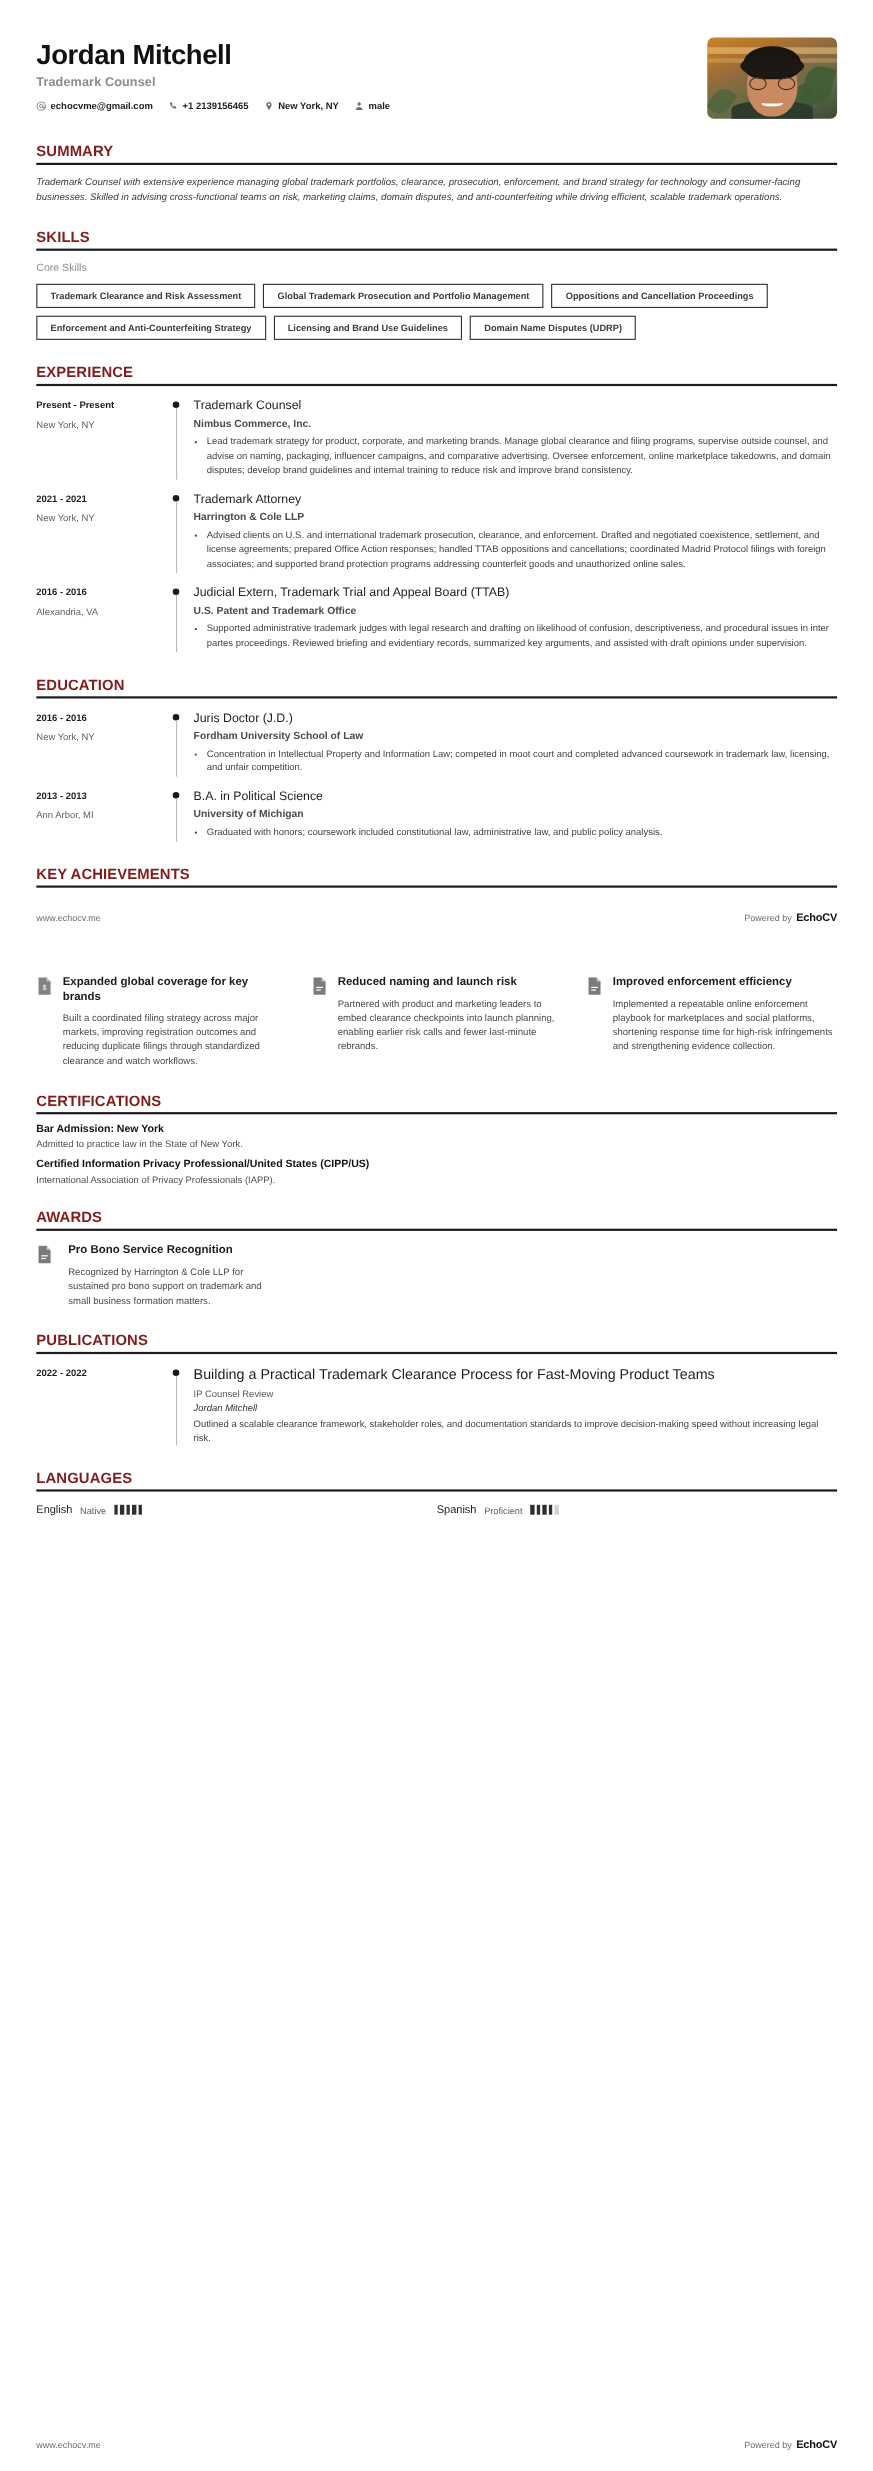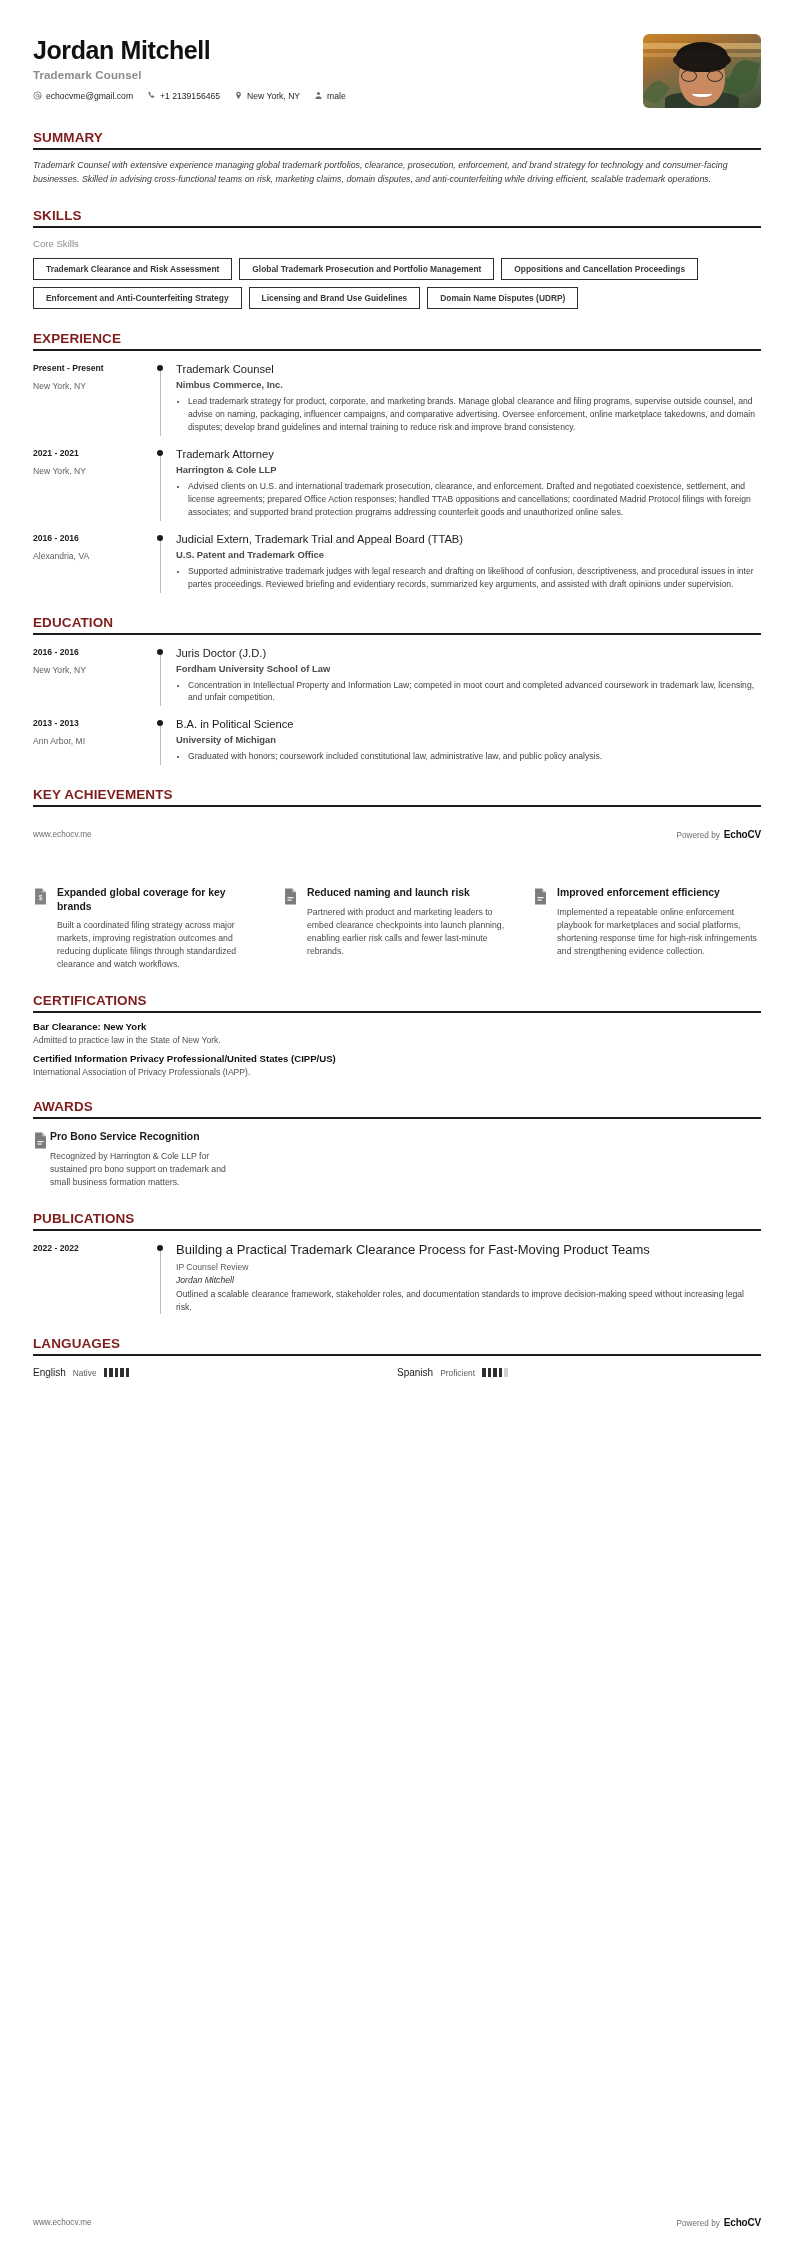--- a/index.html
+++ b/index.html
@@ -48,24 +48,24 @@
   }
   .contact-row {
     display: flex;
     align-items: center;
     gap: 14px;
     margin-top: 10px;
     flex-wrap: wrap;
   }
   .contact-item {
     display: flex;
-    align-items: flex-start;
+    align-items: flex-end;
     gap: 4px;
     font-size: 8.6px;
-    font-weight: 400;
+    font-weight: 700;
     color: #1d1d1d;
     white-space: nowrap;
   }
   .contact-item .ci-ico {
     width: 9px; height: 9px;
     display: inline-flex;
     align-items: center;
     justify-content: center;
     color: #6e6e6e;
     flex: 0 0 auto;
@@ -316,21 +316,21 @@
   }
   .cert-issuer {
     font-size: 8.6px;
     color: #4f4f4f;
     margin-top: 3px;
   }
 
   
   .award-item {
     display: flex;
-    gap: 2px;
+    gap: 14px;
     margin-top: 11px;
     width: 210px;
   }
   .award-ico {
     flex: 0 0 auto;
     width: 15px; height: 17px;
     color: #7b7b7b;
     margin-top: 2px;
   }
   .award-title {
@@ -648,21 +648,21 @@
           <div class="ka-title">Improved enforcement efficiency</div>
           <div class="ka-desc">Implemented a repeatable online enforcement playbook for marketplaces and social platforms, shortening response time for high-risk infringements and strengthening evidence collection.</div>
         </div>
       </div>
     </div>
 
     <div class="section">
       <div class="section-title">CERTIFICATIONS</div>
       <div class="section-rule"></div>
       <div class="cert-item">
-        <div class="cert-name">Bar Clearance: New York</div>
+        <div class="cert-name">Bar Admission: New York</div>
         <div class="cert-issuer">Admitted to practice law in the State of New York.</div>
       </div>
       <div class="cert-item">
         <div class="cert-name">Certified Information Privacy Professional/United States (CIPP/US)</div>
         <div class="cert-issuer">International Association of Privacy Professionals (IAPP).</div>
       </div>
     </div>
 
     <div class="section">
       <div class="section-title">AWARDS</div>

